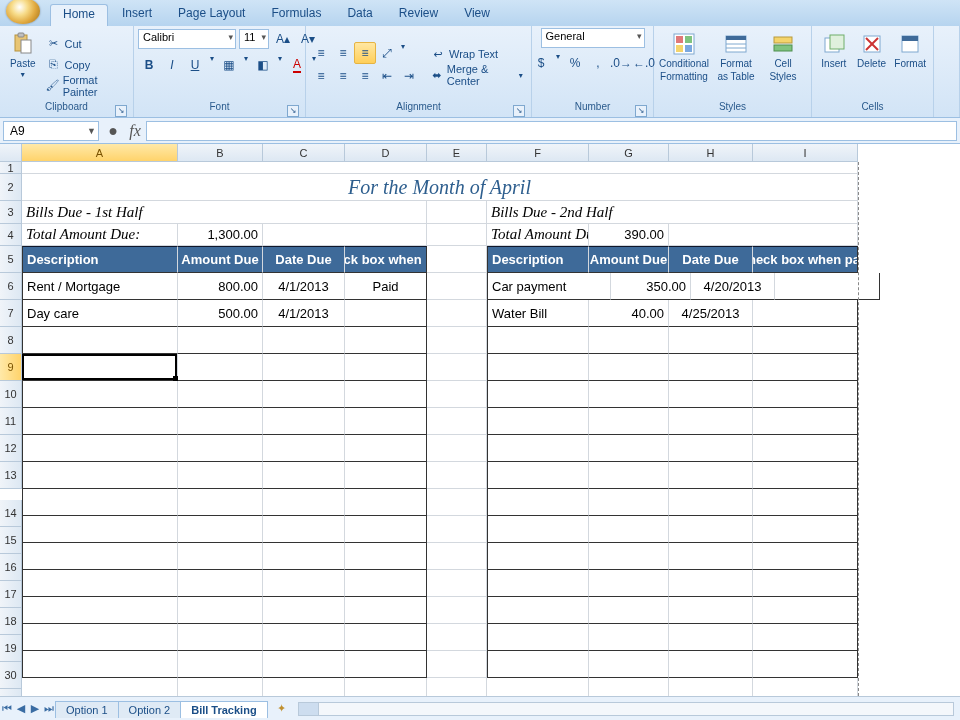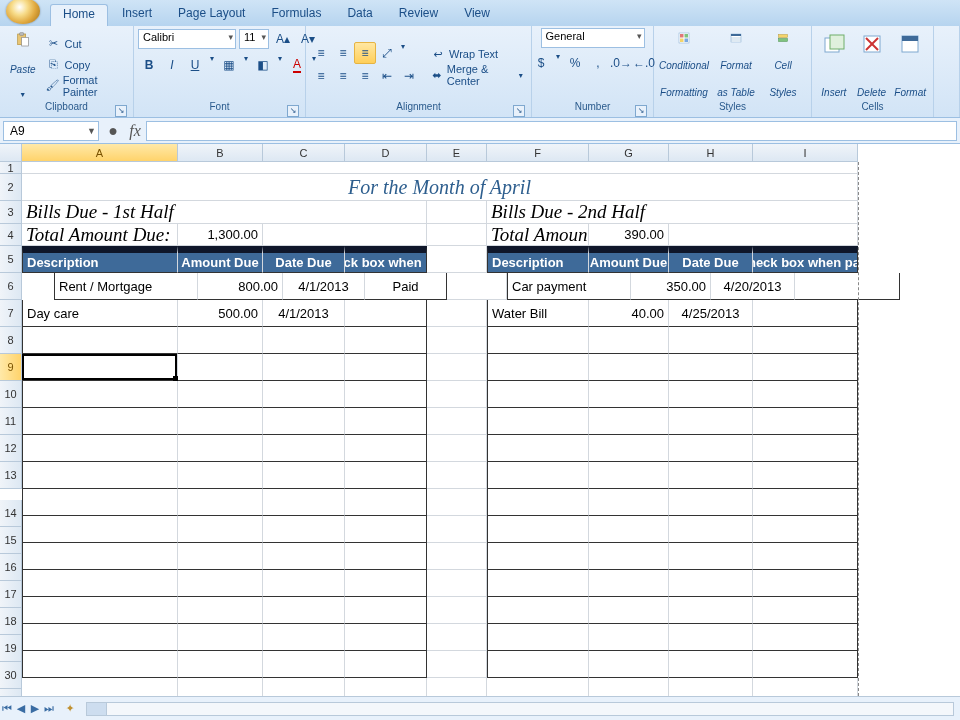--- a/index.html
+++ b/index.html
@@ -12,21 +12,21 @@
 .maintab { padding: 2px 12px; font-size: 12px; color: #1b4e87; border-radius: 3px 3px 0 0; cursor: pointer; }
 .maintab.active { background: #e8f1fb; border: 1px solid #9cbfe2; border-bottom: none; }
 
 
 .ribbon { height: 92px; background: linear-gradient(#e8f1fb, #d2e4f6); border-bottom: 1px solid #9cbfe2; display: flex; }
 .rgroup { border-right: 1px solid #b8d1ea; display: flex; flex-direction: column; padding: 2px 4px 0; }
 .rgroup-body { flex: 1; display: flex; align-items: center; gap: 2px; }
 .rgroup-label { height: 16px; font-size: 10px; color: #2a5a8c; text-align: center; position: relative; }
 .rgroup-label .dlaunch { position: absolute; right: 2px; bottom: 0; width: 12px; height: 12px; border: 1px solid #7fa8cf; font-size: 8px; line-height: 10px; text-align: center; color: #2a5a8c; background: #e8f1fb; cursor: pointer; }
 
-.bigbtn { width: 42px; height: 66px; display: flex; flex-direction: column; align-items: center; justify-content: space-between; font-size: 10px; color: #1b4e87; gap: 16px; border-radius: 3px; cursor: pointer; font-style: italic; }
+.bigbtn { width: 42px; height: 66px; display: flex; flex-direction: column; align-items: center; justify-content: flex-start; font-size: 10px; color: #1b4e87; gap: 2px; border-radius: 3px; cursor: pointer; }
 .bigbtn svg, .bigbtn .ico { width: 24px; height: 24px; }
 .smallrow { display: flex; align-items: center; gap: 3px; font-size: 11px; color: #1b4e87; height: 20px; padding: 0 2px; cursor: pointer; border-radius: 2px; }
 .smallrow .ico { width: 16px; height: 16px; display: inline-flex; align-items: center; justify-content: center; }
 .stackv { display: flex; flex-direction: column; gap: 1px; }
 .sq { width: 22px; height: 22px; display: inline-flex; align-items: center; justify-content: center; border-radius: 2px; cursor: pointer; font-size: 12px; color: #1b4e87; }
 .sq.sel { background: linear-gradient(#ffe7a2,#ffcf5a); border:1px solid #e6b443; }
 .dd { width: 10px; font-size: 8px; color: #1b4e87; text-align: center; cursor: pointer; }
 .fontbox, .sizebox { height: 20px; border: 1px solid #9cbfe2; background: #fff; font-size: 11px; padding: 1px 16px 1px 4px; position: relative; }
 .fontbox { width: 98px; } .sizebox { width: 30px; text-align: left; }
 .fontbox::after, .sizebox::after, .generalbox::after { content: "▾"; position: absolute; right: 2px; top: 2px; font-size: 9px; color: #555; }
@@ -48,26 +48,26 @@
 .colhdr.sel { background: linear-gradient(#ffe9a8,#ffd36b); color:#7a5200; }
 .rowhdrs { position:absolute; left:0; top:18px; width:22px; }
 .rowhdr { border-right:1px solid #b8c9da; border-bottom:1px solid #b8c9da; background: linear-gradient(90deg,#f0f4f9,#dde8f3); font-size:11px; color:#333; display:flex; align-items:center; justify-content:center; }
 .rowhdr.sel { background: linear-gradient(90deg,#ffe9a8,#ffd36b); color:#7a5200; }
 .cells { position:absolute; left:22px; top:18px; }
 .crow { display:flex; }
 .cell { border-right:1px solid #d3d8de; border-bottom:1px solid #d3d8de; font-size:13px; padding:0 4px; display:flex; align-items:center; overflow:hidden; white-space:nowrap; background:#fff; }
 .cell.br { border-right:1px solid #333; }
 .cell.bb { border-bottom:1px solid #333; }
 .cell.bl { border-left:1px solid #333; }
-.cell.bt { border-top:7px solid #0f172a; }
+.cell.bt { border-top:1px solid #0f172a; }
 .thdr { background:#3e6a99 !important; color:#fff; font-weight:600; }
 .numr { justify-content:flex-end; }
 .ctr { justify-content:center; }
 .italictitle { font-family: "Segoe Script","Comic Sans MS",cursive; font-style: italic; color:#2d5e8e; font-size:20px; justify-content:center; }
-.italic2 { font-family: "Segoe Script","Comic Sans MS",cursive; font-style: italic; font-size:19px; }
+.italic2 { font-family: "Segoe Script","Comic Sans MS",cursive; font-style: italic; font-size:15px; }
 .sel-outline { position:absolute; border:2px solid #000; pointer-events:none; }
 .sel-outline::after { content:""; position:absolute; right:-3px; bottom:-3px; width:5px; height:5px; background:#000; }
 .pagebrk { position:absolute; top:18px; width:0; border-right:1px dashed #888; height:534px; }
 
 
 .sheetbar { height:24px; background:#e8f1fb; border-top:1px solid #b8c9da; display:flex; align-items:center; font-size:11px; }
 .navtri { width:14px; height:16px; display:flex; align-items:center; justify-content:center; color:#3a6ca3; cursor:pointer; }
 .sheettab { padding:2px 10px; border:1px solid #9cbfe2; border-bottom:none; margin-left:-1px; background:#dfeaf5; color:#1b4e87; cursor:pointer; border-radius:0 0 0 0; position:relative; top:1px; }
 .sheettab.active { background:#fff; font-weight:600; }
 .newsheet { width:20px; height:16px; margin-left:4px; display:flex; align-items:center; justify-content:center; color:#c09030; cursor:pointer; }
@@ -341,21 +341,21 @@
         <div class="cell thdr bt bb ctr" style="width: 85px; height: 27px;">Amount Due</div>
         <div class="cell thdr bt bb ctr" style="width: 82px; height: 27px;">Date Due</div>
         <div class="cell thdr bt bb br ctr" style="width: 82px; height: 27px;">Check box when paid</div>
         <div class="cell " style="width: 60px; height: 27px;"></div>
         <div class="cell thdr bl bt bb" style="width: 102px; height: 27px;">Description</div>
         <div class="cell thdr bt bb ctr" style="width: 80px; height: 27px;">Amount Due</div>
         <div class="cell thdr bt bb ctr" style="width: 84px; height: 27px;">Date Due</div>
         <div class="cell thdr bt bb br ctr" style="width: 105px; height: 27px;">Check box when paid</div>
       </div>
       <div class="crow">
-        <div class="cell bl bb" style="width: 144px; height: 27px; margin-left: 32px;">Rent / Mortgage</div>
+        <div class="cell bl bb" style="width: 156px; height: 27px;">Rent / Mortgage</div>
         <div class="cell bb numr" style="width: 85px; height: 27px;">800.00</div>
         <div class="cell bb ctr" style="width: 82px; height: 27px;">4/1/2013</div>
         <div class="cell bb br ctr" style="width: 82px; height: 27px;">Paid</div>
         <div class="cell " style="width: 60px; height: 27px;"></div>
         <div class="cell bl bb" style="width: 124px; height: 27px;">Car payment</div>
         <div class="cell bb numr" style="width: 80px; height: 27px;">350.00</div>
         <div class="cell bb ctr" style="width: 84px; height: 27px;">4/20/2013</div>
         <div class="cell bb br ctr" style="width: 105px; height: 27px;"></div>
       </div>
       <div class="crow">
@@ -526,17 +526,22 @@
     </div>
   <div class="pagebrk" id="pagebrk" style="left: 858px;"></div>
   <div class="sel-outline" id="selout" style="left: 22px; top: 210px; width: 155px; height: 26px;"></div>
 </div>
 
 <div class="sheetbar">
   <div class="navtri">⏮</div>
   <div class="navtri">◀</div>
   <div class="navtri">▶</div>
   <div class="navtri">⏭</div>
+  <div id="sheettabs" style="display:flex">
+      <div class="sheettab">Option 1</div>
+      <div class="sheettab">Option 2</div>
+      <div class="sheettab active">Bill Tracking</div>
+    </div>
   <div class="newsheet">✦</div>
   <div class="hscroll">
       <div class="thumb"></div>
     </div>
 </div>
 
 </body></html>

